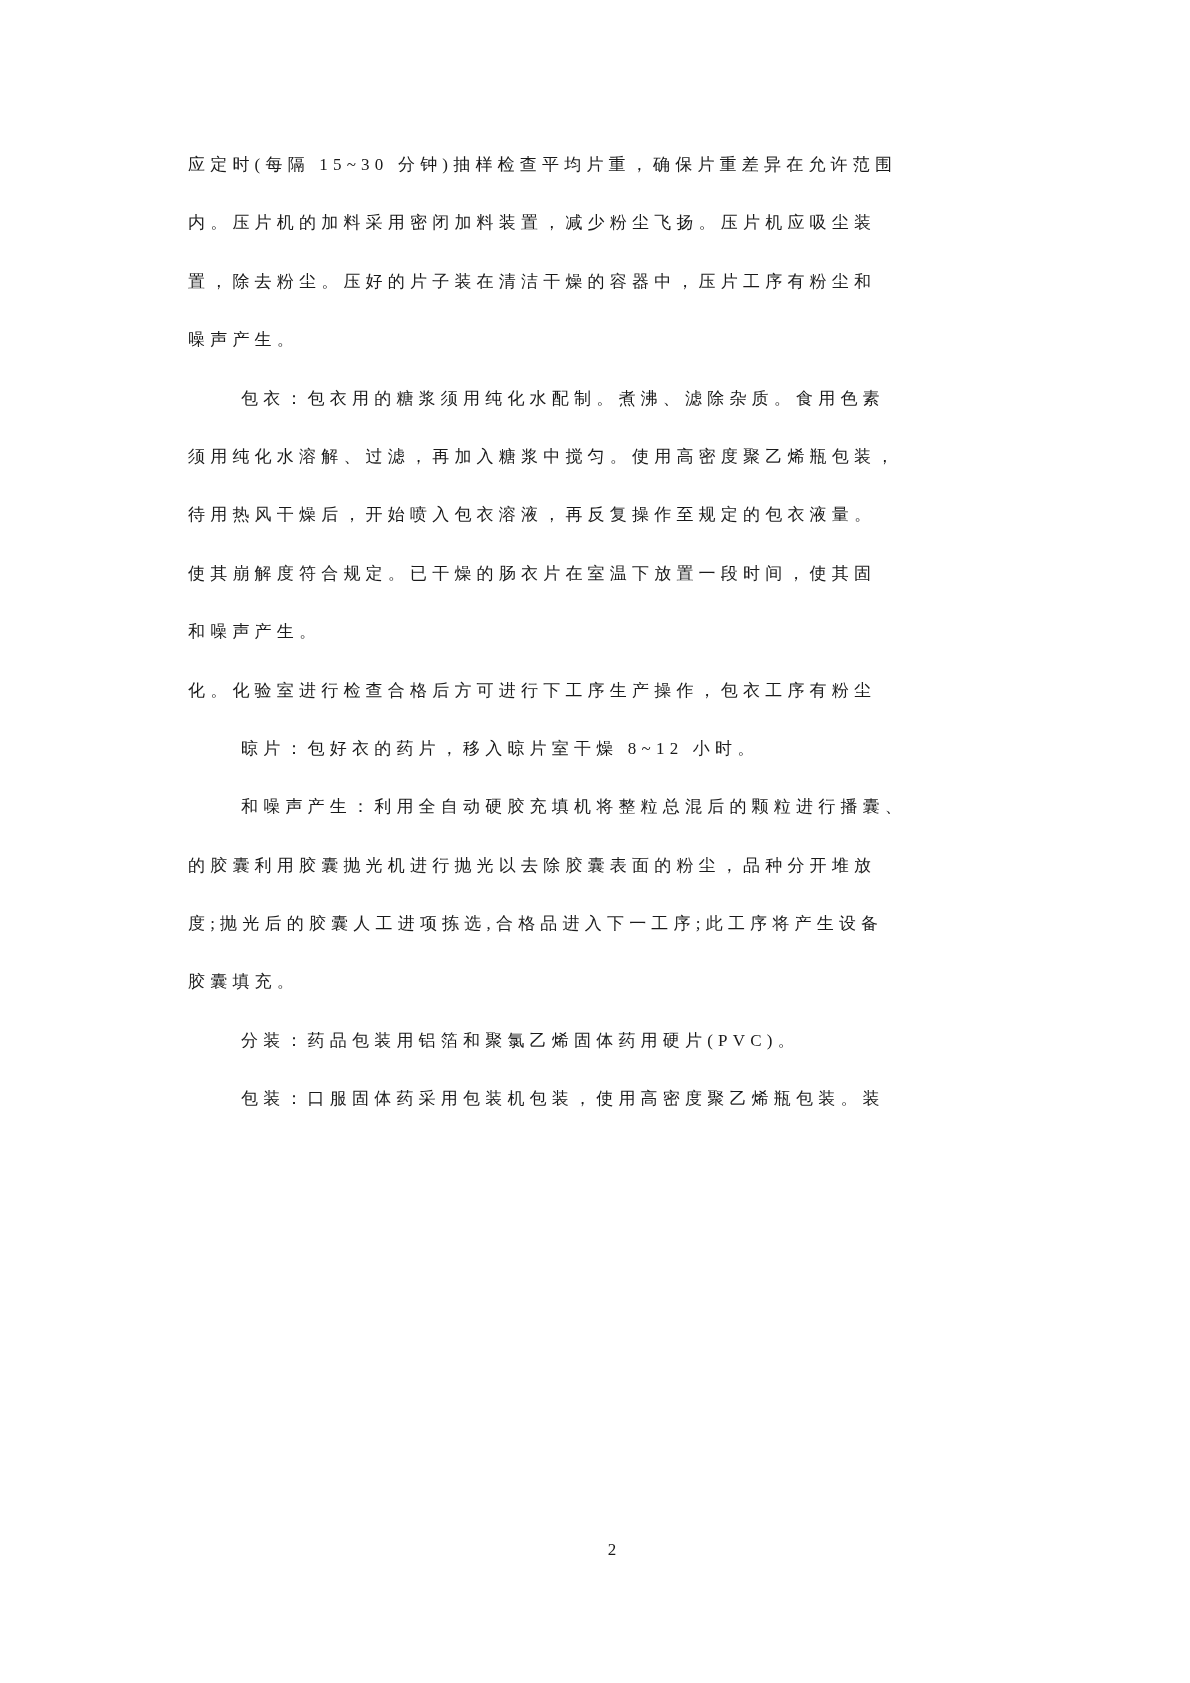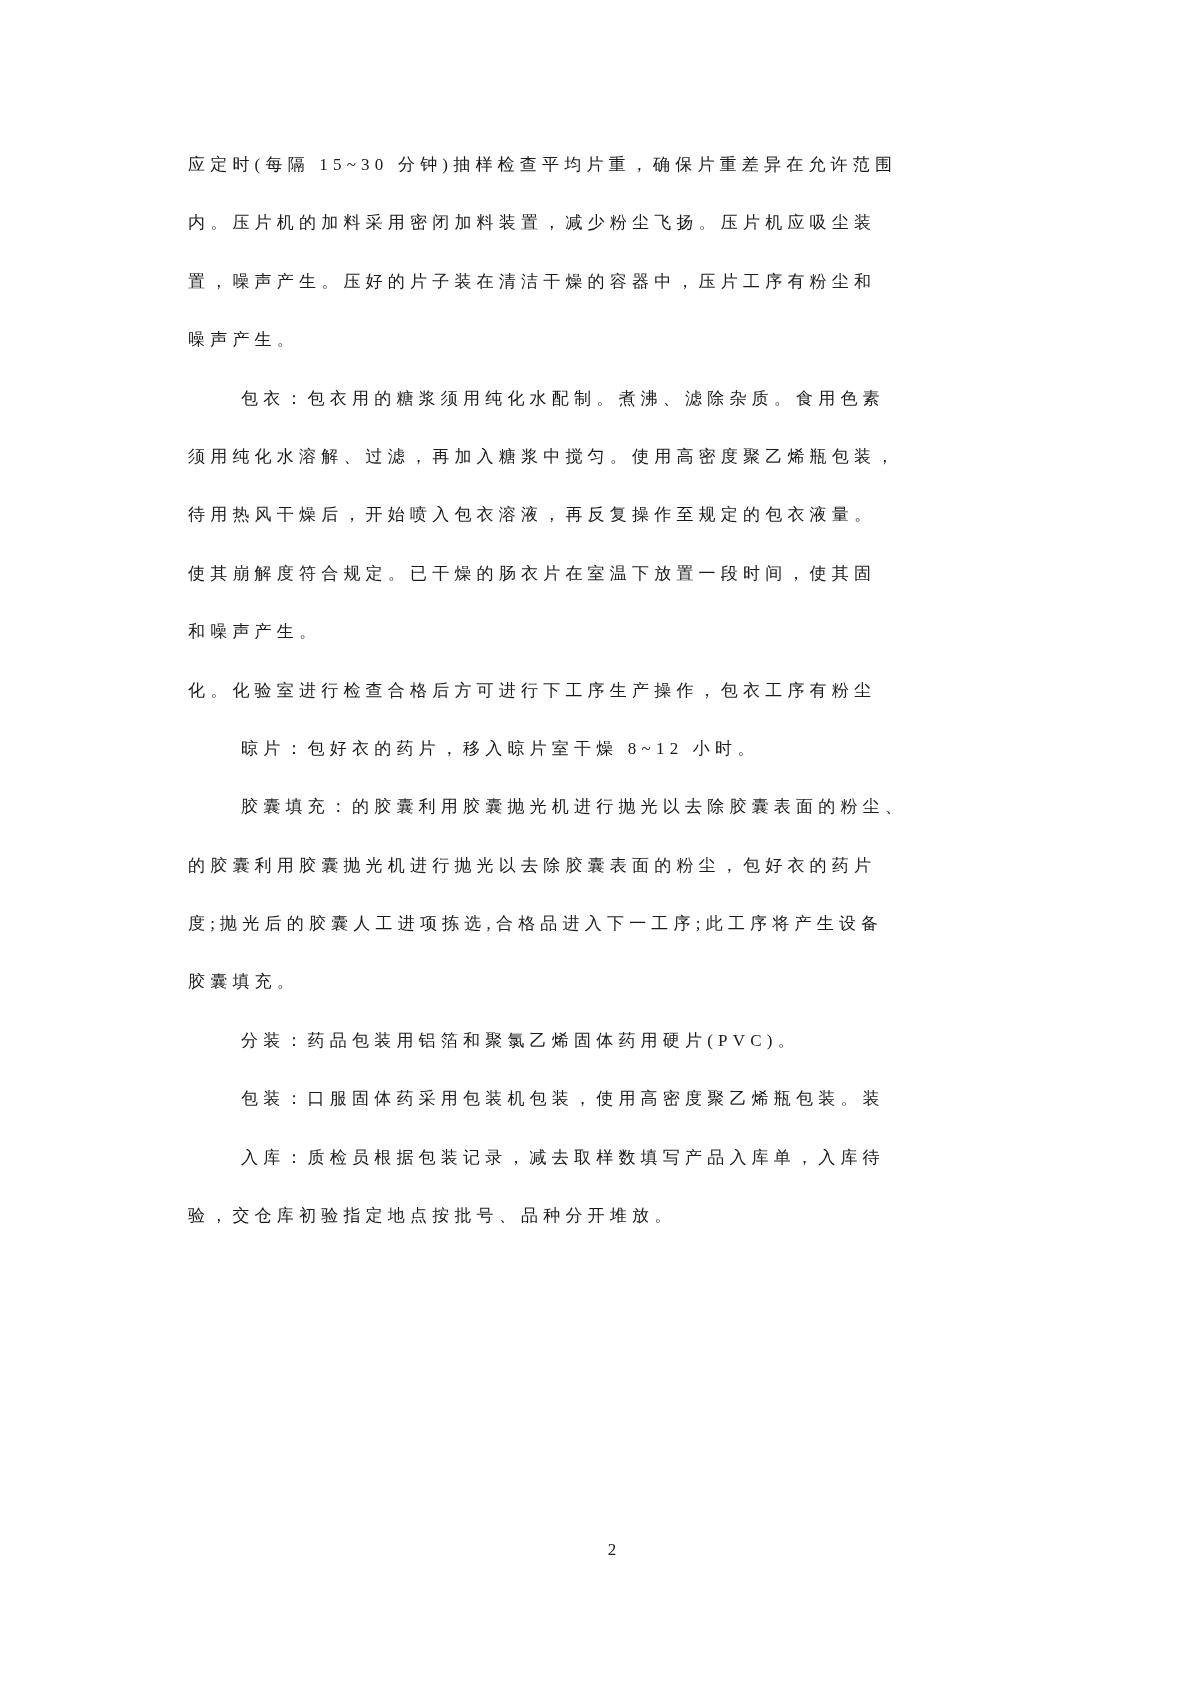--- a/index.html
+++ b/index.html
@@ -47,52 +47,48 @@
     }
   </style>
 </head>
 <body>
 
 <div class="page">
 
   <div>
     <span class="line">应定时(每隔 15~30  分钟)抽样检查平均片重，确保片重差异在允许范围</span>
     <span class="line">内。压片机的加料采用密闭加料装置，减少粉尘飞扬。压片机应吸尘装</span>
-    <span class="line">置，噪声产生。压好的片子装在清洁干燥的容器中，压片工序有粉尘和</span>
+    <span class="line">置，除去粉尘。压好的片子装在清洁干燥的容器中，压片工序有粉尘和</span>
     <span class="line">噪声产生。</span>
   </div>
 
   <div>
     <span class="line indent">包衣：包衣用的糖浆须用纯化水配制。煮沸、滤除杂质。食用色素</span>
     <span class="line">须用纯化水溶解、过滤，再加入糖浆中搅匀。使用高密度聚乙烯瓶包装，</span>
     <span class="line">待用热风干燥后，开始喷入包衣溶液，再反复操作至规定的包衣液量。</span>
     <span class="line">使其崩解度符合规定。已干燥的肠衣片在室温下放置一段时间，使其固</span>
     <span class="line">和噪声产生。</span>
     <span class="line">化。化验室进行检查合格后方可进行下工序生产操作，包衣工序有粉尘</span>
   </div>
 
   <div>
     <span class="line indent">晾片：包好衣的药片，移入晾片室干燥 8~12  小时。</span>
   </div>
 
   <div>
-    <span class="line indent">胶囊填充：的胶囊利用胶囊抛光机进行抛光以去除胶囊表面的粉尘、</span>
-    <span class="line">的胶囊利用胶囊抛光机进行抛光以去除胶囊表面的粉尘，包好衣的药片</span>
+    <span class="line indent">和噪声产生：利用全自动硬胶充填机将整粒总混后的颗粒进行播囊、</span>
+    <span class="line">的胶囊利用胶囊抛光机进行抛光以去除胶囊表面的粉尘，品种分开堆放</span>
     <span class="line">度;抛光后的胶囊人工进项拣选,合格品进入下一工序;此工序将产生设备</span>
     <span class="line">胶囊填充。</span>
   </div>
 
   <div>
     <span class="line indent">分装：药品包装用铝箔和聚氯乙烯固体药用硬片(PVC)。</span>
   </div>
 
   <div>
     <span class="line indent">包装：口服固体药采用包装机包装，使用高密度聚乙烯瓶包装。装</span>
   </div>
 
-  <div>
-    <span class="line indent">入库：质检员根据包装记录，减去取样数填写产品入库单，入库待</span>
-    <span class="line">验，交仓库初验指定地点按批号、品种分开堆放。</span>
-  </div>
 
 </div>
 
 <div class="page-number">2</div>
 
 </body></html>

